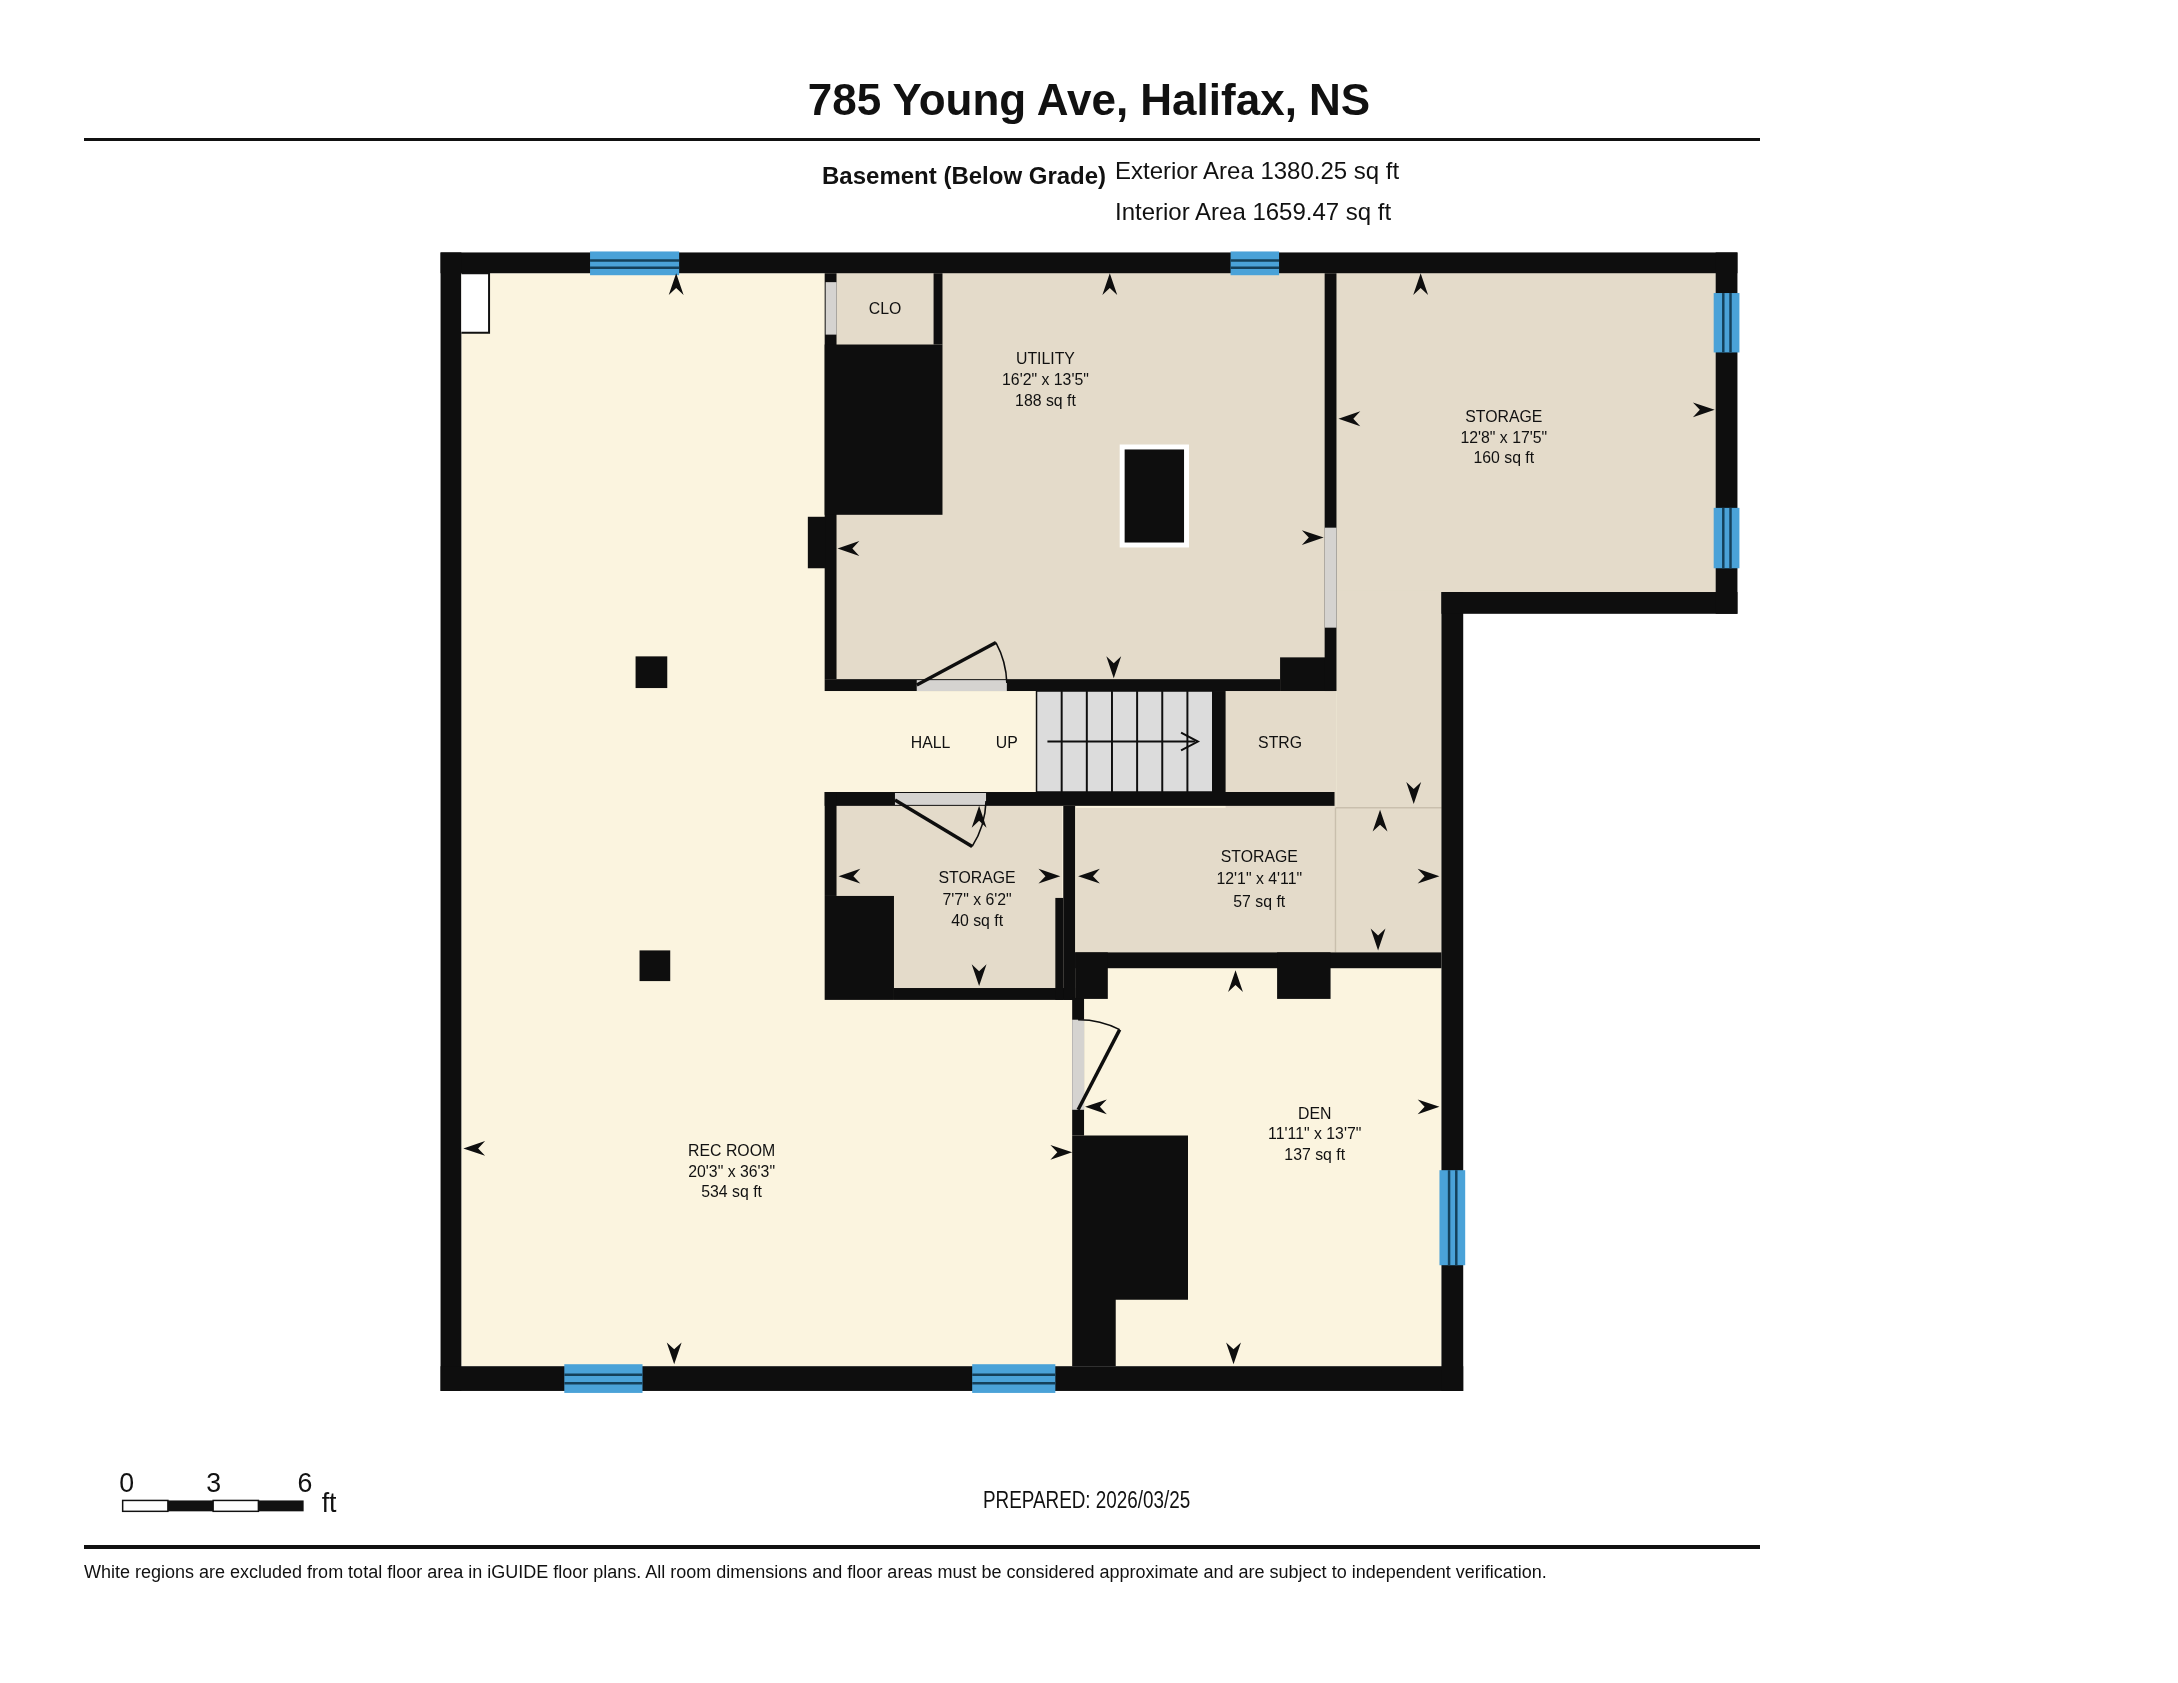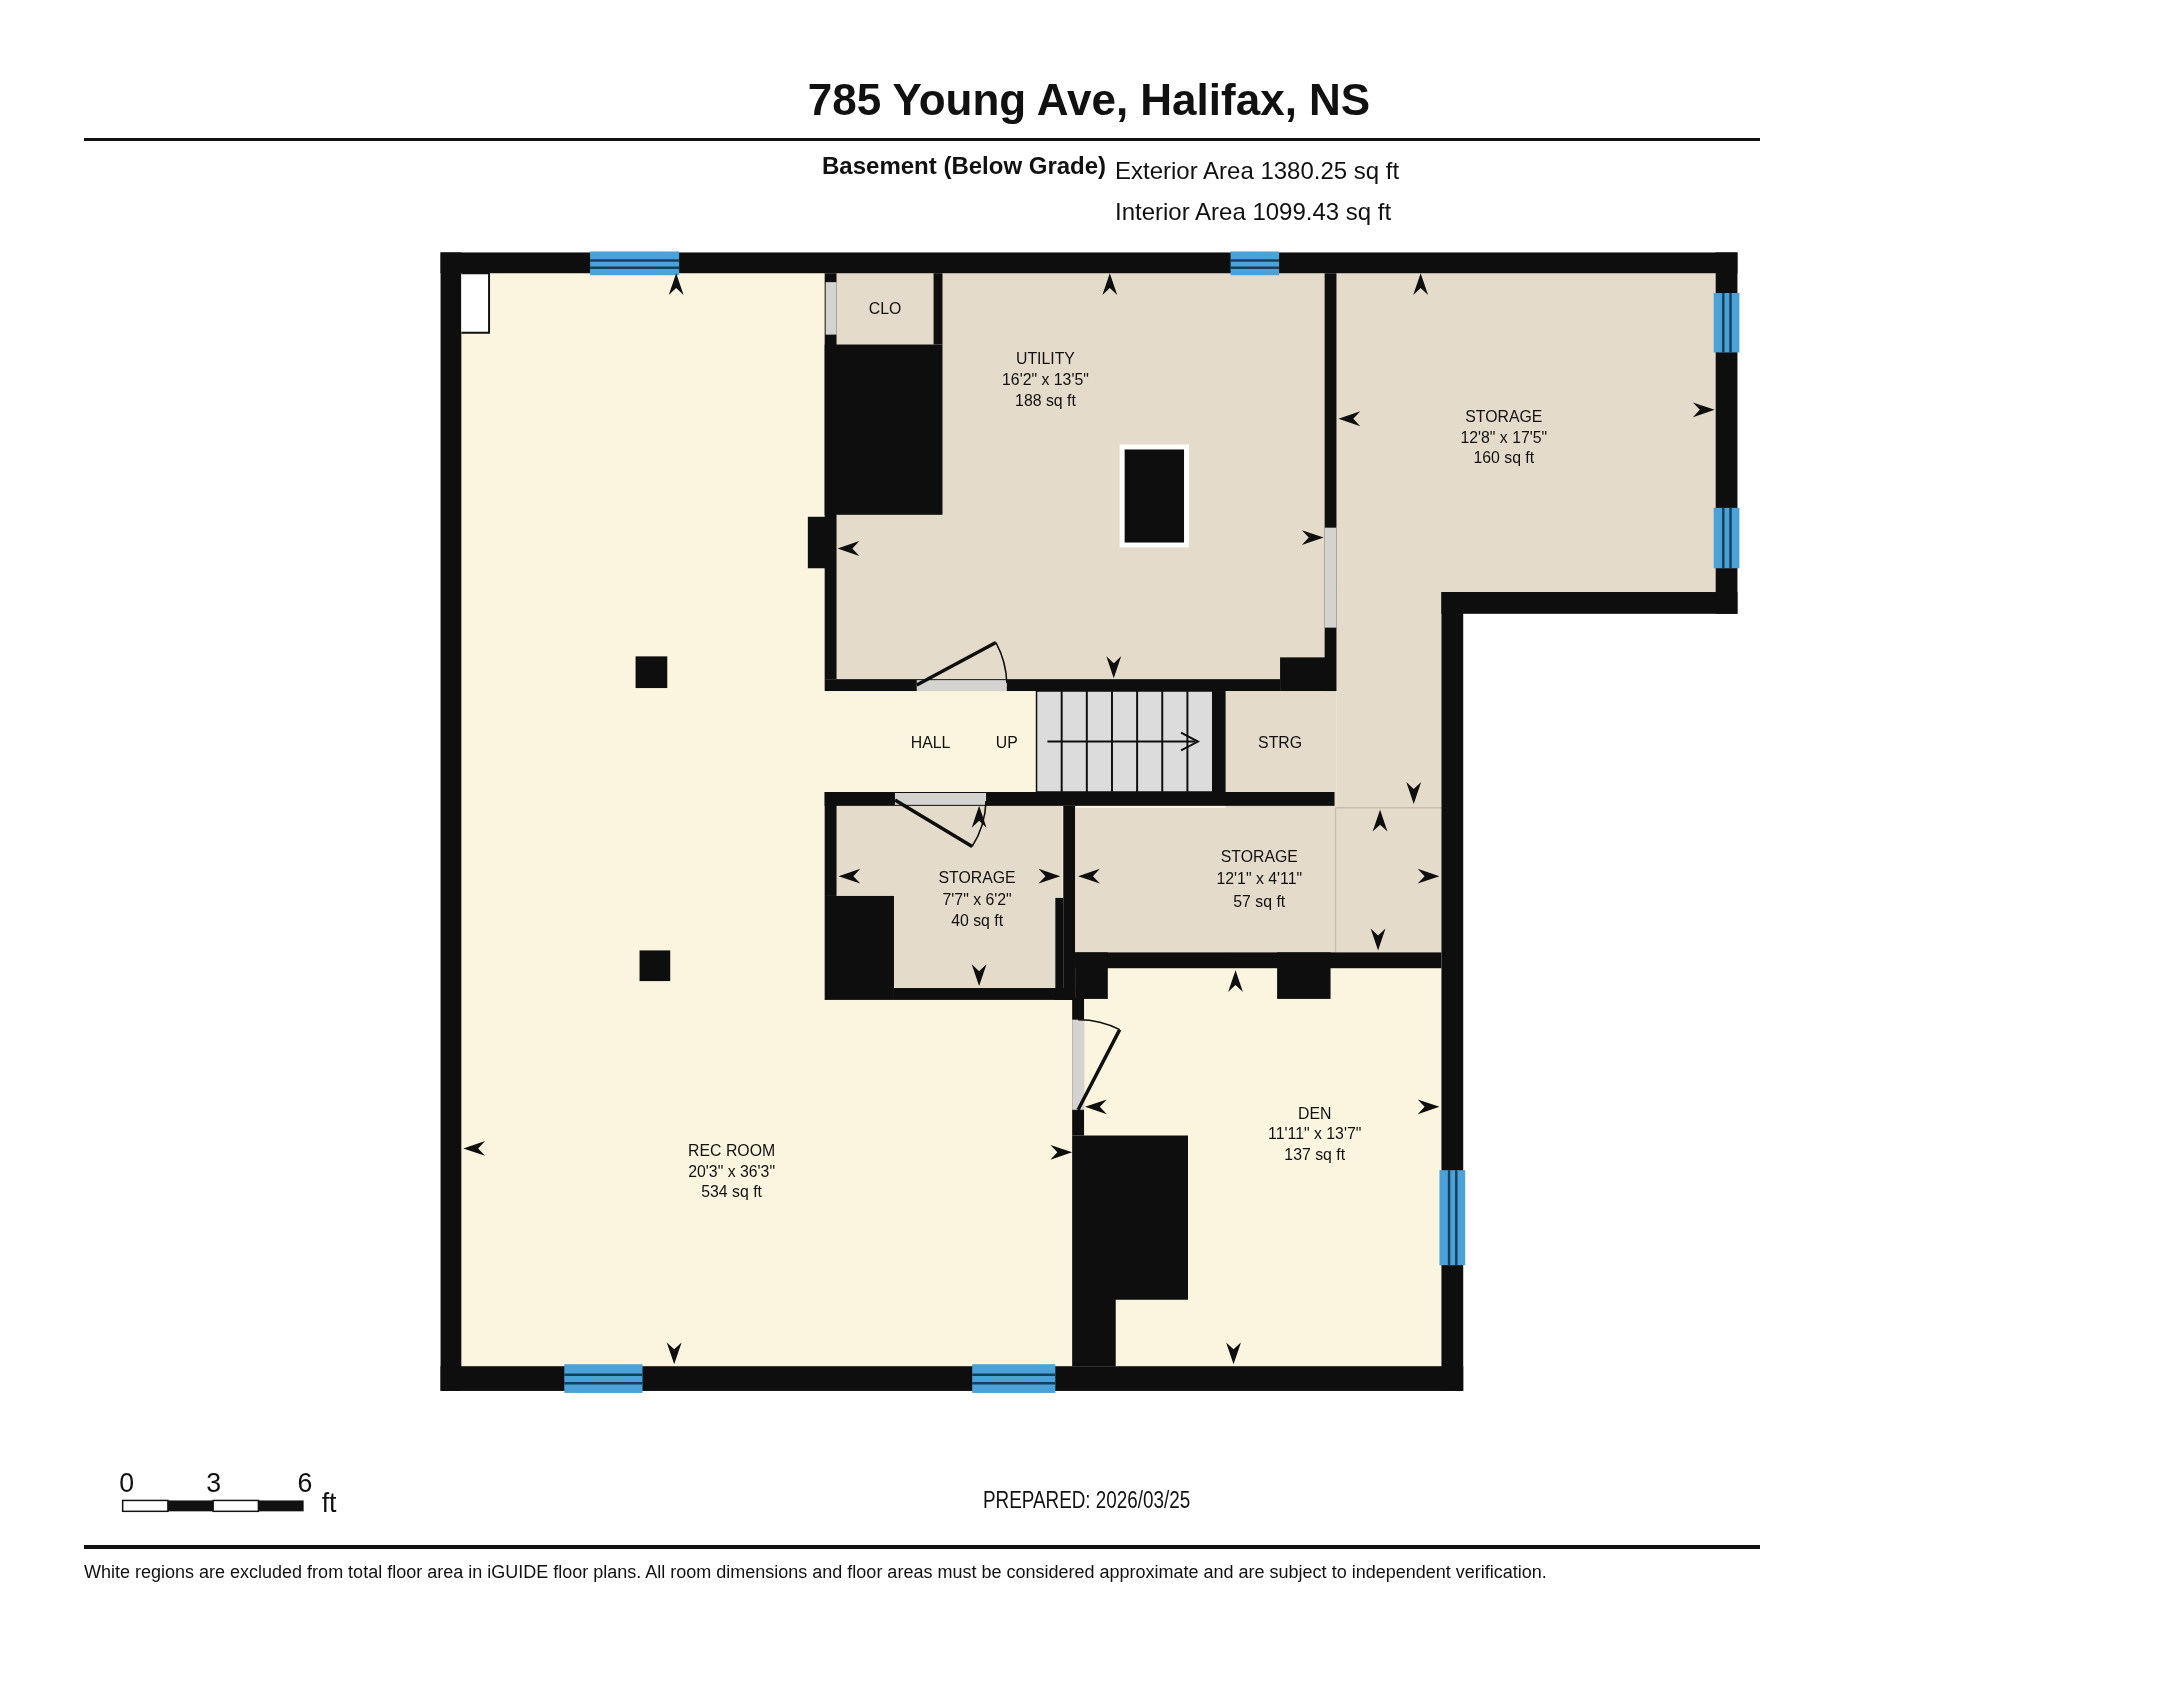--- a/index.html
+++ b/index.html
@@ -8,25 +8,25 @@
   .abs{position:absolute;}
 </style>
 </head>
 <body>
 <div id="page">
 
 <div class="abs" style="left:0;top:75px;width:2178px;text-align:center;font-size:44px;font-weight:bold;color:#111;">785 Young Ave, Halifax, NS</div>
 
 <div class="abs" style="left:84px;top:138px;width:2010px;height:3px;background:#111;"></div>
 
-<div class="abs" style="left:822px;top:152px;font-size:24px;font-weight:bold;color:#111;">Basement (Below Grade)</div>
+<div class="abs" style="left:822px;top:162px;font-size:24px;font-weight:bold;color:#111;">Basement (Below Grade)</div>
 
 <div class="abs" style="left:1115px;top:157px;font-size:24px;color:#111;">Exterior Area 1380.25 sq ft</div>
 
-<div class="abs" style="left:1115px;top:198px;font-size:24px;color:#111;">Interior Area 1099.43 sq ft</div>
+<div class="abs" style="left:1115px;top:198px;font-size:24px;color:#111;">Interior Area 1659.47 sq ft</div>
 
 <svg class="abs" style="left:1970px;top:10px;" width="208" height="99" viewBox="0 0 210 100">
   <text x="39" y="65" font-size="56" fill="#ababab" font-weight="bold" textLength="57" lengthAdjust="spacingAndGlyphs">ns</text>
   <path d="M 96,41 L 119,15 L 143,43" stroke="#ababab" stroke-width="7" fill="none"></path>
   <rect x="112" y="34" width="14" height="14" fill="#ababab"></rect>
   <text x="147" y="65" font-size="56" fill="#ababab" font-weight="bold" textLength="50" lengthAdjust="spacingAndGlyphs">aR</text>
   <text x="117" y="74" font-size="9.5" fill="#b4b4b4" text-anchor="middle" letter-spacing="0.2">NOVA SCOTIA ASSOCIATION</text>
   <text x="117" y="85" font-size="9.5" fill="#b4b4b4" text-anchor="middle" letter-spacing="0.2">OF REALTORS®</text>
 </svg>
 

